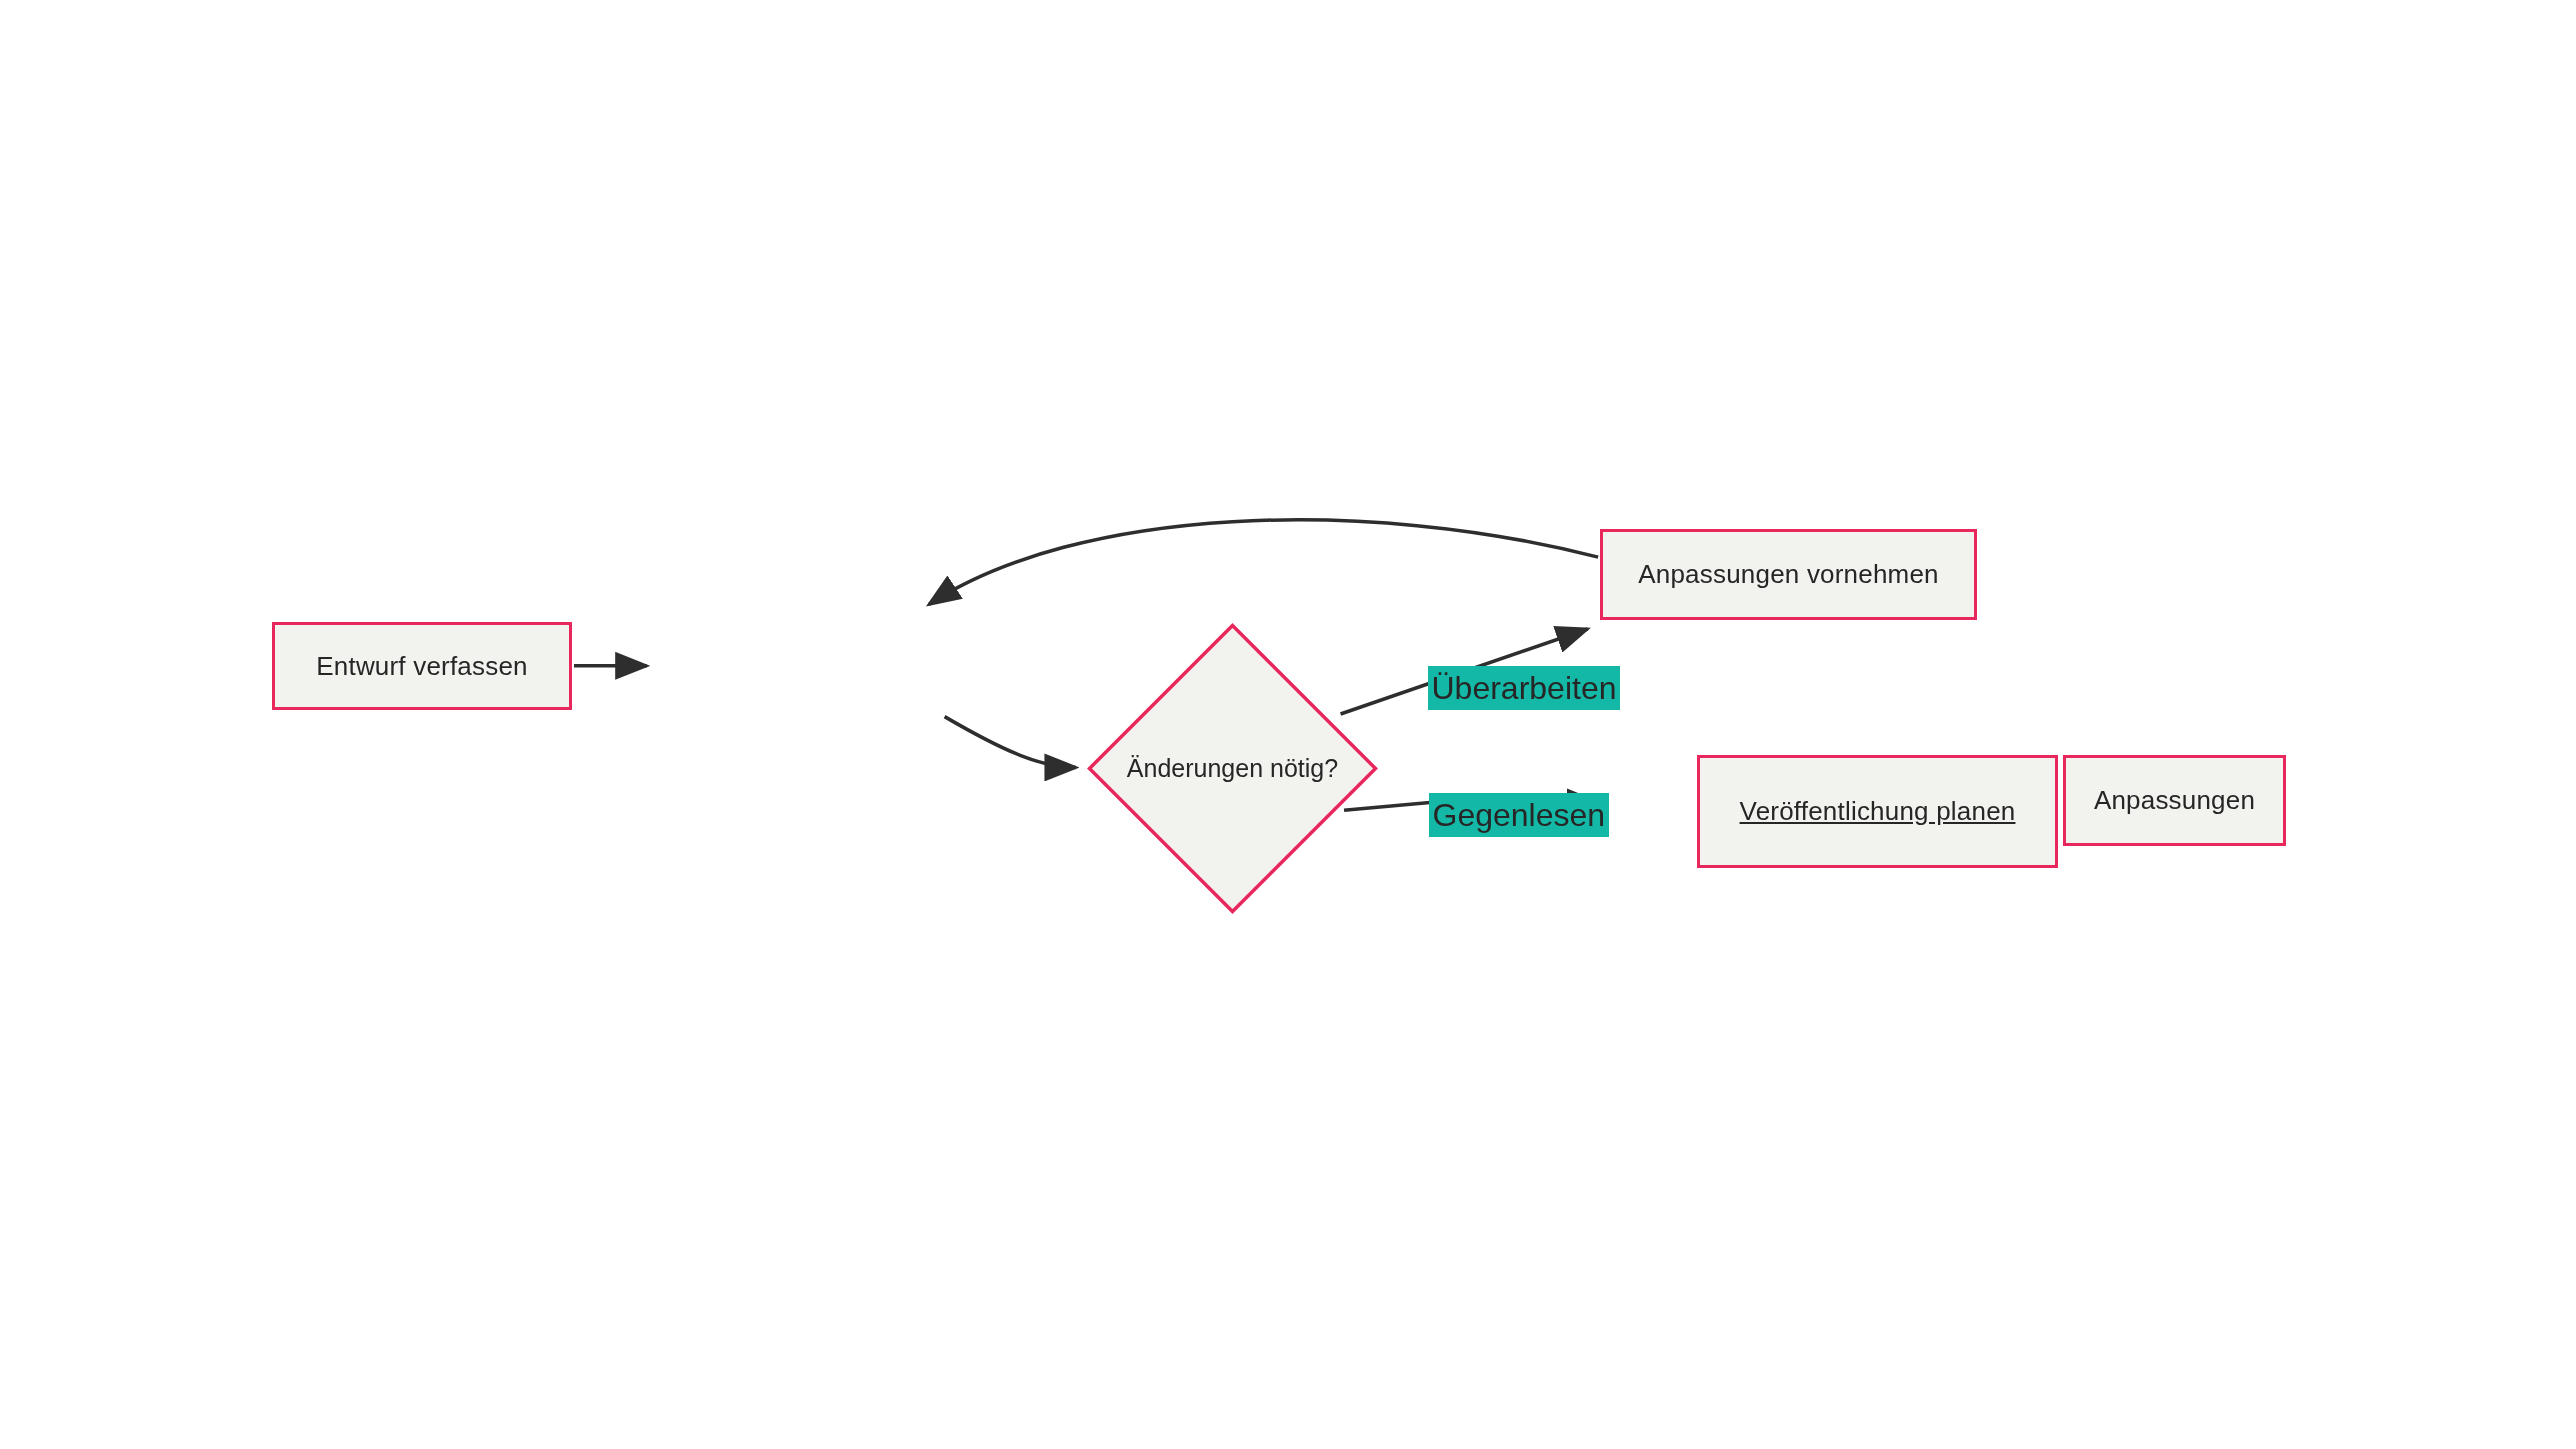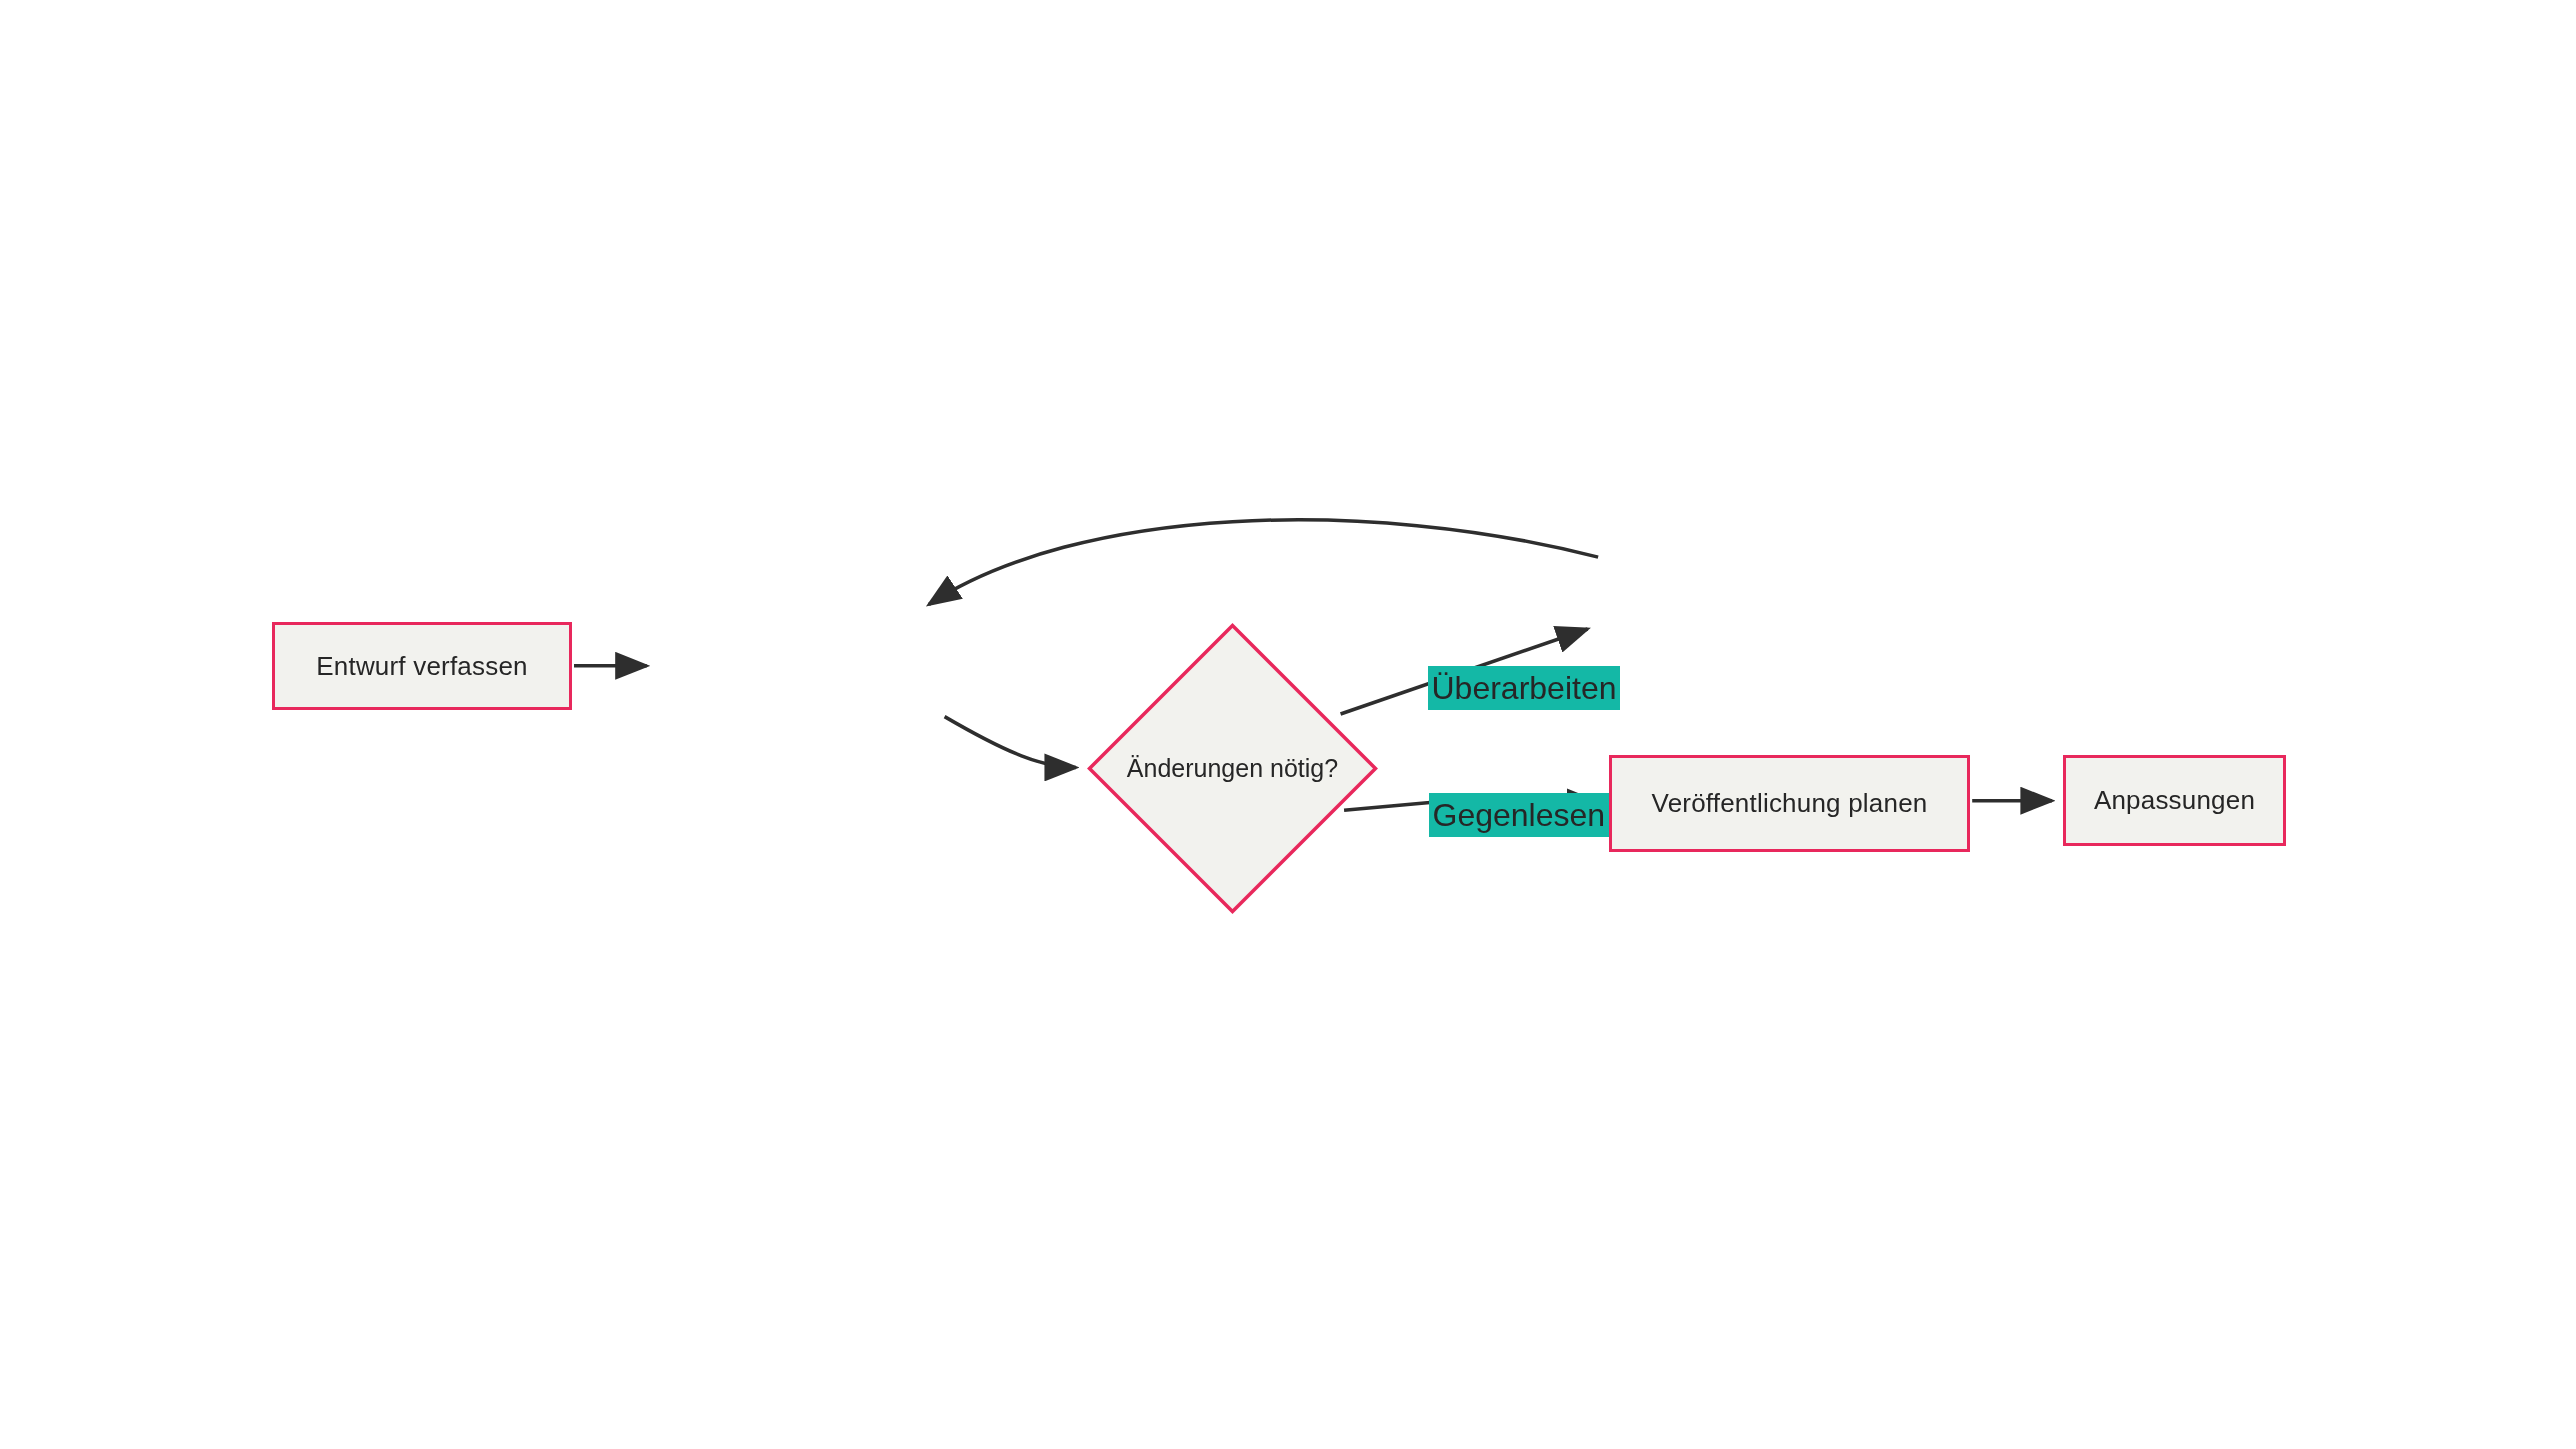--- a/index.html
+++ b/index.html
@@ -105,22 +105,25 @@
   </div>
 
 
   <div class="decision" style="left:1086px; top:622px; width:293px; height:293px;">
     <svg class="diamond-shape" viewBox="0 0 334 334" preserveAspectRatio="none" xmlns="http://www.w3.org/2000/svg">
       <polygon points="167,4 330,167 167,330 4,167" fill="#F2F2EE" stroke="#E8285C" stroke-width="4"></polygon>
     </svg>
     <span class="decision-label">Änderungen nötig?</span>
   </div>
 
+  <div class="node" style="left:1600px; top:529px; width:377px; height:91px;">
+    <span class="node-label">Anpassungen vornehmen</span>
+  </div>
 
-  <div class="node" style="left:1609px; top:755px; width:361px; height:97px;">
+  <div class="node" style="left:1697px; top:755px; width:361px; height:113px;text-decoration:underline;">
     <span class="node-label">Veröffentlichung planen</span>
   </div>
 
   <div class="node" style="left:2063px; top:755px; width:223px; height:91px;">
     <span class="node-label">Anpassungen</span>
   </div>
 
   <div class="edge-label" style="left:1428px; top:666px;">Überarbeiten</div>
 
   <div class="edge-label" style="left:1429px; top:793px;">Gegenlesen</div>

